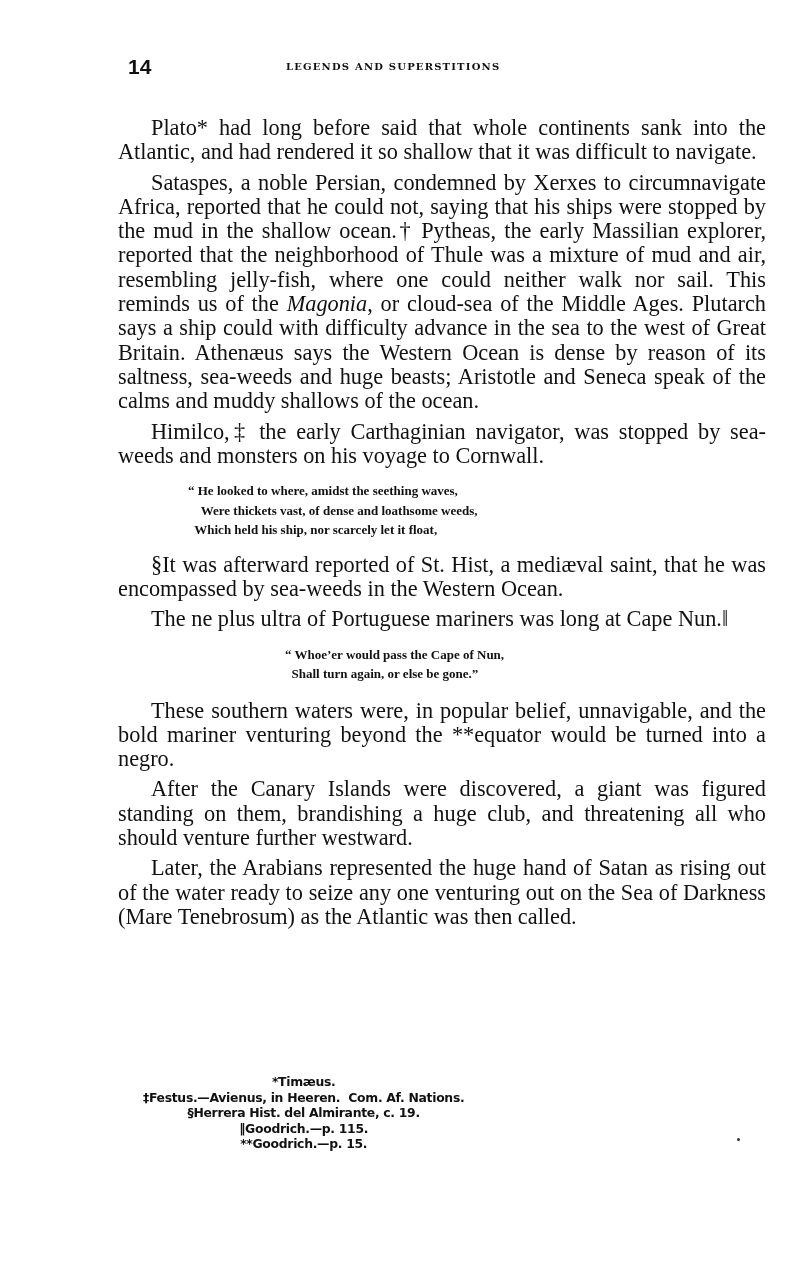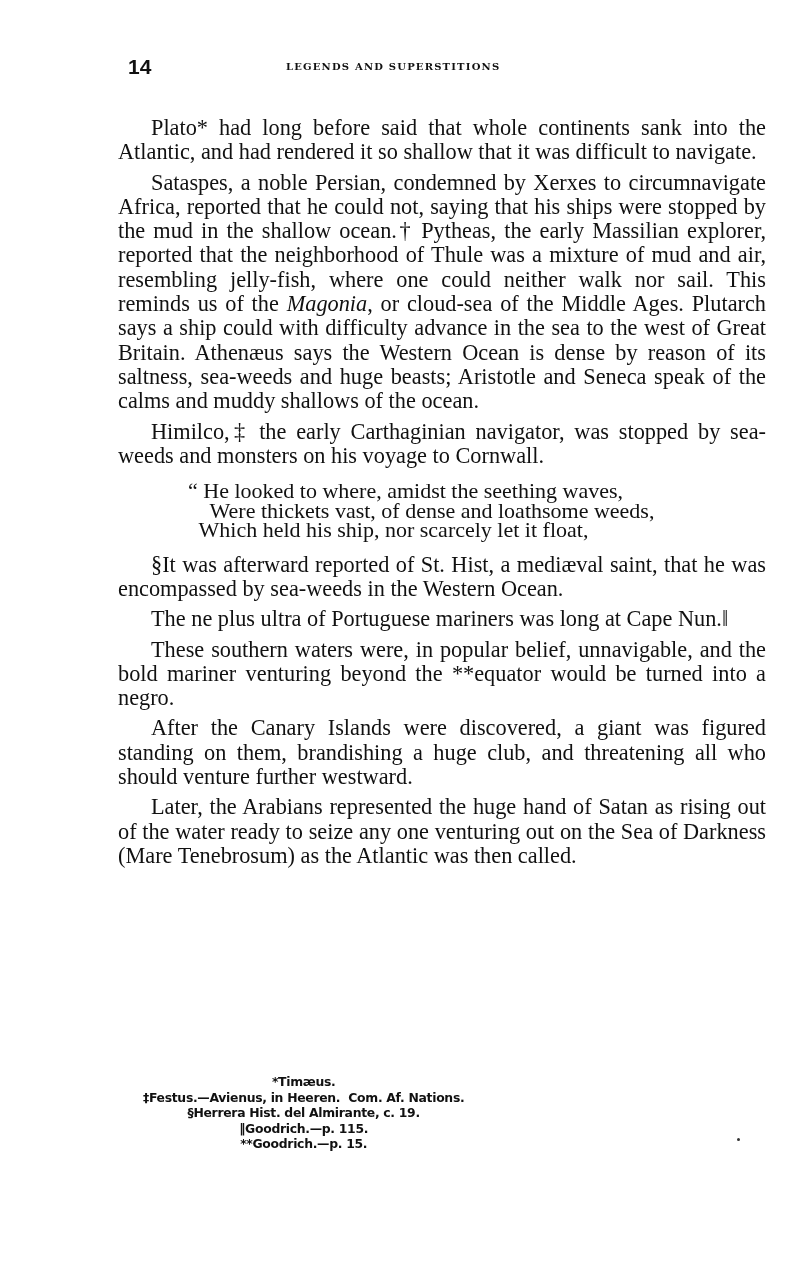--- a/index.html
+++ b/index.html
@@ -3,21 +3,21 @@
 <meta charset="utf-8">
 <style>
   html, body { margin: 0; padding: 0; background: #ffffff; }
   body { width: 795px; height: 1273px; position: relative; overflow: hidden; color: #111; }
   .page { position: absolute; left: 0; top: 0; width: 795px; height: 1273px; }
   .header { position: absolute; top: 55px; left: 112px; width: 660px; height: 30px; }
   .page-number { position: absolute; left: 0; top: 0; font-family: Liberation Sans, sans-serif; font-weight: bold; font-size: 21px; margin-left: 16px; }
   .running-head { position: absolute; left: 174px; top: 6px; font-family: "DejaVu Serif", serif; font-weight: bold; font-size: 10px; letter-spacing: 1.2px; }
   .body-text { position: absolute; left: 112px; top: 110px; width: 660px; font-family: "Liberation Serif", serif; font-size: 22.3px; line-height: 24.3px; text-align: justify; }
   .body-text p { margin: 6px; text-indent: 33px; }
-  .verse { font-family: "Liberation Serif", serif; font-weight: normal; font-size: 22px; line-height: 19.5px; margin: 13px 0 13px 0; }
+  .verse { font-family: "Liberation Serif", serif; font-weight: bold; font-size: 13px; line-height: 19.5px; margin: 13px 0 13px 0; }
   .verse div { white-space: pre; }
   .verse1 { padding-left: 76px; }
   .verse2 { padding-left: 173px; margin: 13px 0 15px 0; }
   .footnotes { position: absolute; left: 143px; top: 1074px; font-family: "DejaVu Sans", sans-serif; font-weight: bold; font-size: 12.4px; line-height: 15.5px; letter-spacing: -0.3px; }
   .footnotes div { white-space: pre; text-align: center; }
   em { font-style: italic; }
   .stray-dot { position: absolute; left: 737px; top: 1138px; width: 3px; height: 3px; background: #333; border-radius: 50%; }
 </style>
 </head>
 <body>
@@ -35,20 +35,24 @@
 
     <div class="verse verse1">
       <div>“ He looked to where, amidst the seething waves,</div>
       <div>    Were thickets vast, of dense and loathsome weeds,</div>
       <div>  Which held his ship, nor scarcely let it float,</div>
     </div>
 
     <p>§It was afterward  reported of St. Hist, a mediæval saint, that he was encompassed by sea-weeds in the Western Ocean.</p>
     <p>The ne plus ultra of Portuguese mariners was long at Cape Nun.‖</p>
 
+    <div class="verse verse2">
+      <div>“ Whoe’er would pass the Cape of Nun,</div>
+      <div>  Shall turn again, or else be gone.”</div>
+    </div>
 
     <p>These southern waters were, in popular belief, unnavigable, and the bold mariner venturing beyond the **equator would be turned into a negro.</p>
     <p>After the Canary Islands were discovered, a giant was figured standing on them, brandishing a huge club, and threatening all who should venture further westward.</p>
     <p>Later, the Arabians represented the huge hand of Satan as rising out of the water ready to seize any one venturing out on the Sea of Darkness (Mare Tenebrosum) as the Atlantic was then called.</p>
   </div>
 
   <div class="footnotes">
     <div>*Timæus.</div>
     <div>‡Festus.—Avienus, in Heeren.  Com. Af. Nations.</div>
     <div>§Herrera Hist. del Almirante, c. 19.</div>

